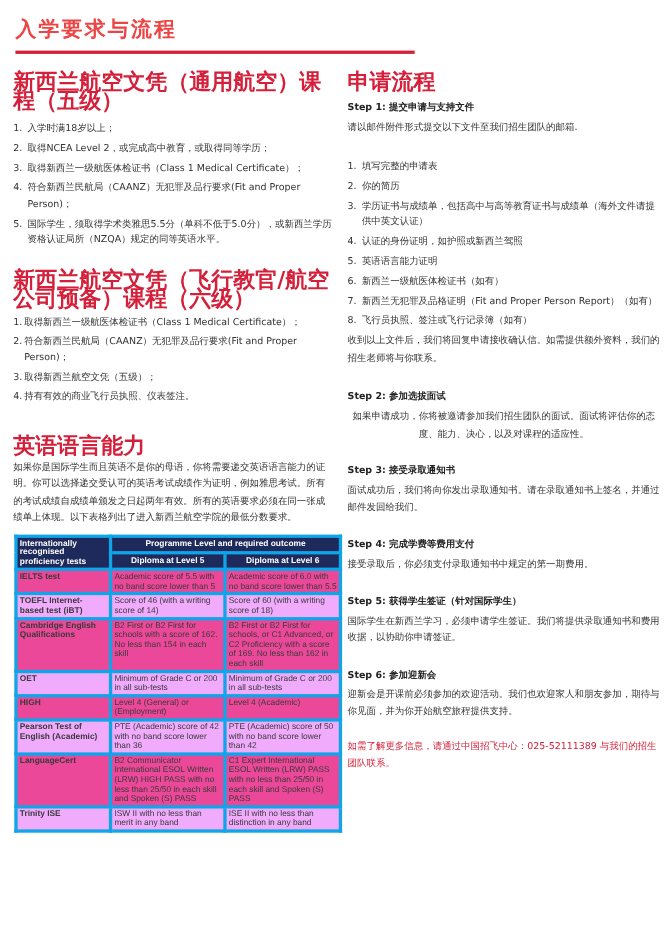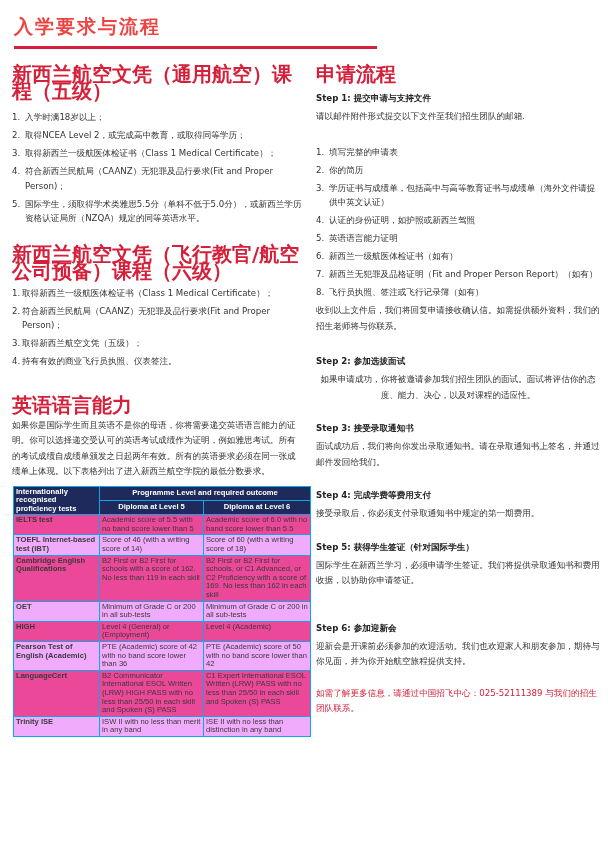--- a/index.html
+++ b/index.html
@@ -14,21 +14,21 @@
   .h2 { font-size: 20px; font-weight: bold; color: #d4203a; line-height: 17px; }
   .ol { list-style: none; margin-top: 8px; }
   .ol li { font-size: 8.6px; line-height: 14.5px; margin-bottom: 3.5px; display: flex; color: #333; }
   .ol li .num { flex: 0 0 13px; }
   .ol li .txt { flex: 1; }
   .ol.tight li .num { flex: 0 0 10px; }
 
   .para { font-size: 8.6px; line-height: 15.5px; color: #333; }
 
   table.eng { border-collapse: collapse; width: 298px; margin-left: 1px; margin-top: 6px; font-family: "Liberation Sans", sans-serif; }
-  table.eng th, table.eng td { border: 1px solid #0ea5e9; font-size: 7.6px; line-height: 8.6px; vertical-align: top; padding: 1px 2px; text-align: left; color: #3a3a3a; }
+  table.eng th, table.eng td { border: 3px solid #0ea5e9; font-size: 7.6px; line-height: 8.6px; vertical-align: top; padding: 1px 2px; text-align: left; color: #3a3a3a; }
   table.eng th { background: #1f2a5c; color: #ffffff; font-weight: bold; }
   table.eng th.center { text-align: center; vertical-align: middle; }
   table.eng td.test { font-weight: bold; width: 86px; }
   table.eng td.c1 { width: 104px; }
   table.eng tr.light td { background: #ec4899; }
   table.eng tr.dark td { background: #f0abfc; }
 
   .step-h { font-size: 8.6px; font-weight: bold; color: #222; margin-top: 0; line-height: 14px; }
   .contact { font-size: 8.6px; line-height: 15.5px; color: #d4203a; }
 </style>
@@ -103,21 +103,21 @@
         <td class="c1">Academic score of 5.5 with no band score lower than 5</td>
         <td>Academic score of 6.0 with no band score lower than 5.5</td>
       </tr>
       <tr class="dark">
         <td class="test">TOEFL Internet-based test (iBT)</td>
         <td class="c1">Score of 46 (with a writing score of 14)</td>
         <td>Score of 60 (with a writing score of 18)</td>
       </tr>
       <tr class="light">
         <td class="test">Cambridge English Qualifications</td>
-        <td class="c1">B2 First or B2 First for schools with a score of 162. No less than 119 in each skill</td>
+        <td class="c1">B2 First or B2 First for schools with a score of 162. No less than 154 in each skill</td>
         <td>B2 First or B2 First for schools, or C1 Advanced, or C2 Proficiency with a score of 169. No less than 162 in each skill</td>
       </tr>
       <tr class="dark">
         <td class="test">OET</td>
         <td class="c1">Minimum of Grade C or 200 in all sub-tests</td>
         <td>Minimum of Grade C or 200 in all sub-tests</td>
       </tr>
       <tr class="light">
         <td class="test">HIGH</td>
         <td class="c1">Level 4 (General) or (Employment)</td>
@@ -188,17 +188,17 @@
 
   <div class="step-h" style="margin-top:18px;">Step 3: 接受录取通知书</div>
   <div class="para" style="margin-top:4px;">面试成功后，我们将向你发出录取通知书。请在录取通知书上签名，并通过邮件发回给我们。</div>
 
   <div class="step-h" style="margin-top:18px;">Step 4: 完成学费等费用支付</div>
   <div class="para" style="margin-top:4px;">接受录取后，你必须支付录取通知书中规定的第一期费用。</div>
 
   <div class="step-h" style="margin-top:18px;">Step 5: 获得学生签证（针对国际学生）</div>
   <div class="para" style="margin-top:4px;">国际学生在新西兰学习，必须申请学生签证。我们将提供录取通知书和费用收据，以协助你申请签证。</div>
 
-  <div class="step-h" style="margin-top:32px;">Step 6: 参加迎新会</div>
+  <div class="step-h" style="margin-top:18px;">Step 6: 参加迎新会</div>
   <div class="para" style="margin-top:4px;">迎新会是开课前必须参加的欢迎活动。我们也欢迎家人和朋友参加，期待与你见面，并为你开始航空旅程提供支持。</div>
 
   <div class="contact" style="margin-top:16px;">如需了解更多信息，请通过中国招飞中心：025-52111389 与我们的招生团队联系。</div>
 </div>
 
 </body></html>

